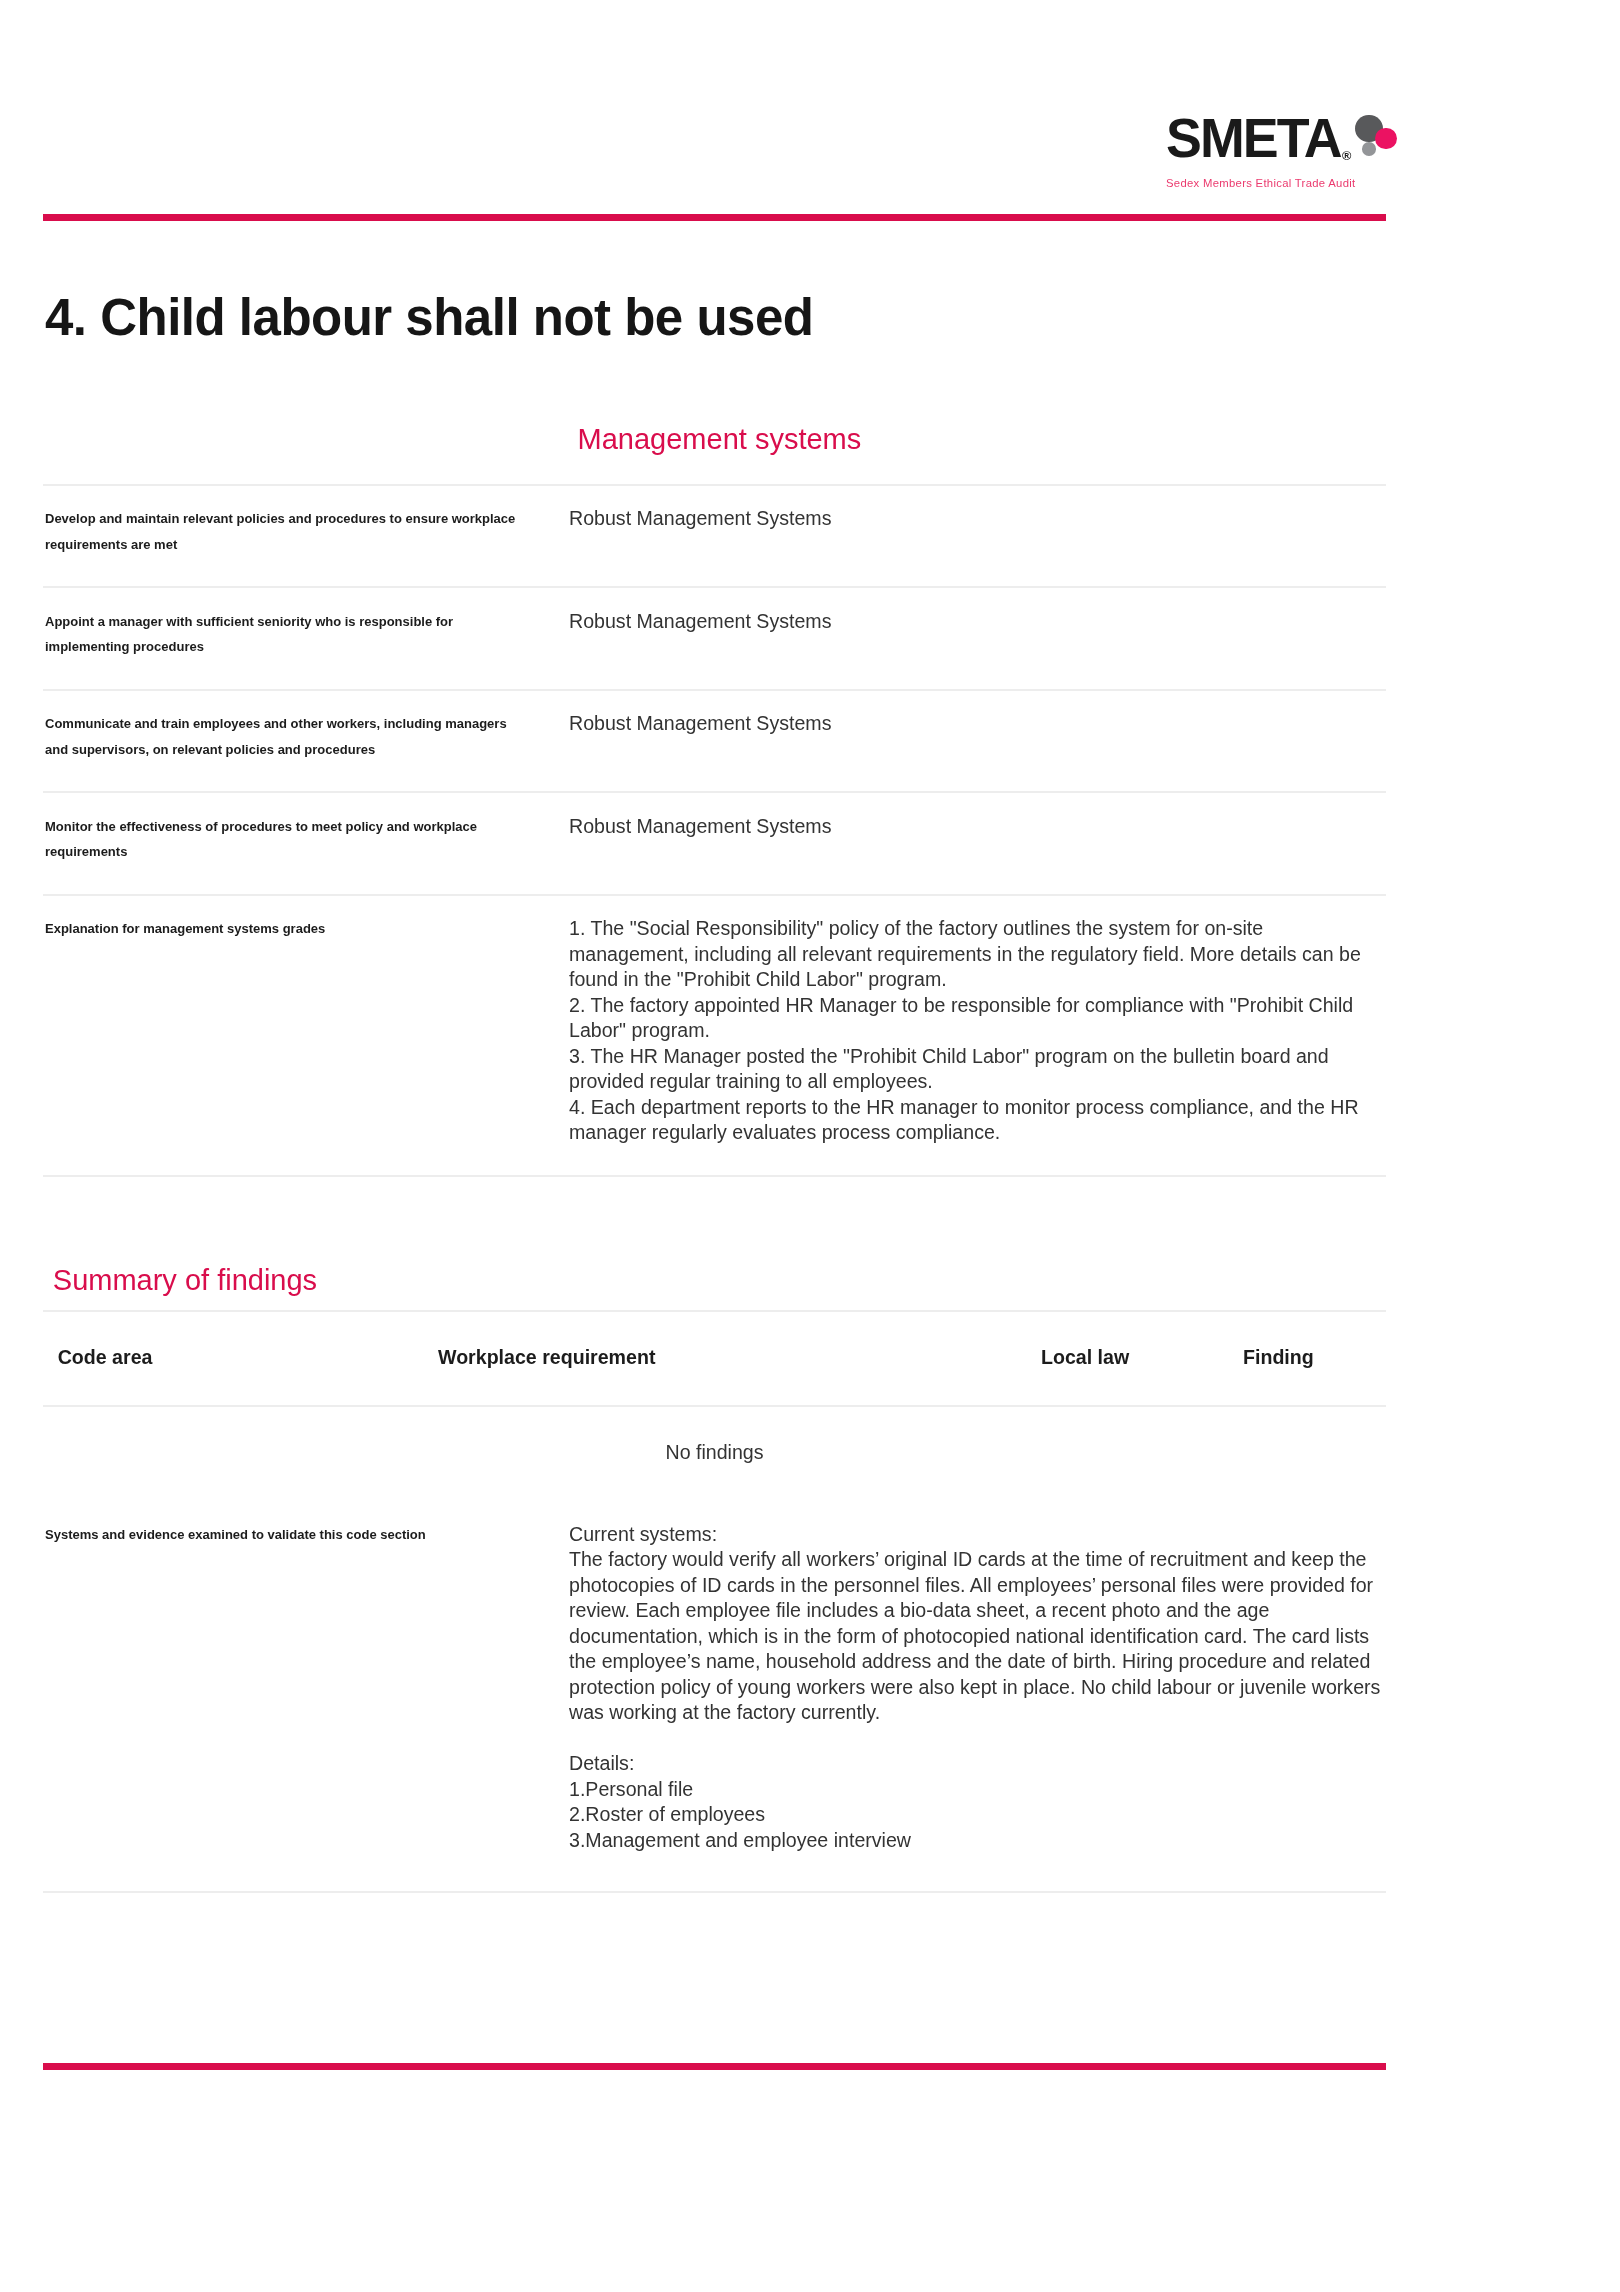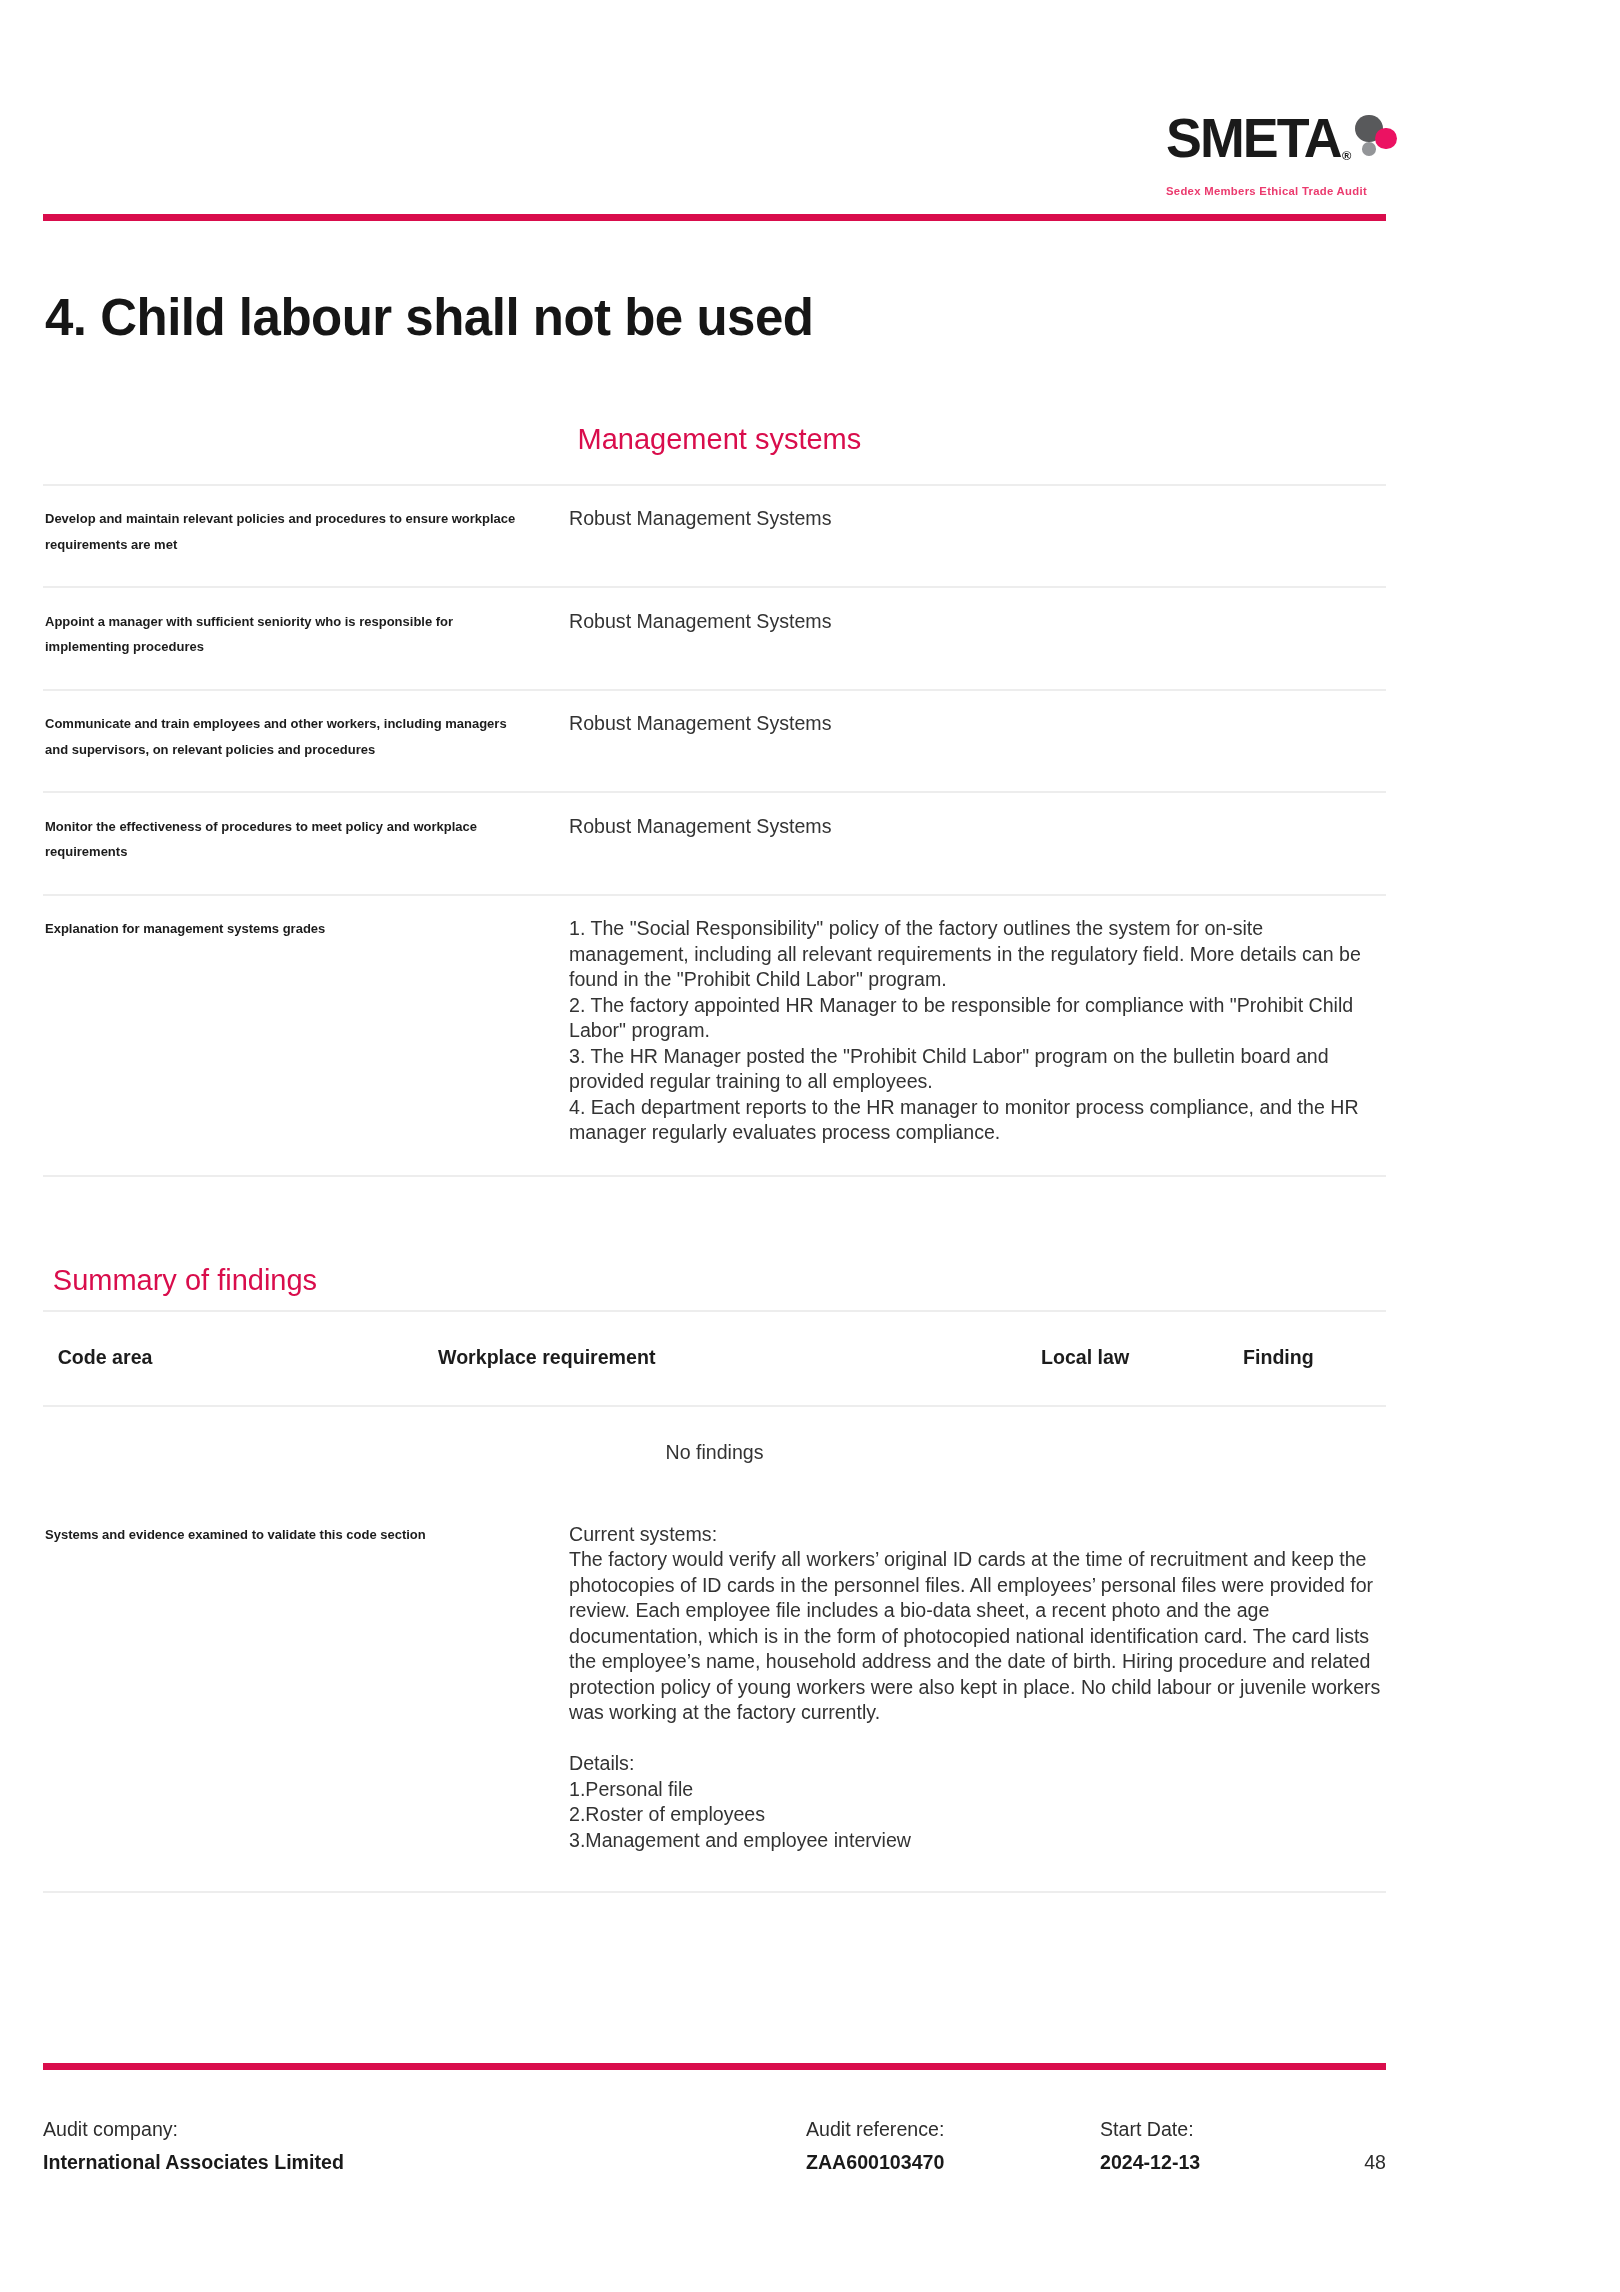--- a/index.html
+++ b/index.html
@@ -37,23 +37,23 @@
     align-self: flex-end;
     margin: 0 0 9.8px -5.9px;
     font-weight: 700;
   }
   .logo-dots { position: relative; width: 47px; height: 61px; margin-left: 2px; }
   .dot { position: absolute; border-radius: 50%; }
   .dot-dark  { width: 27.4px; height: 27.4px; left: 2px;  top: 12.7px; background: #58595b; }
   .dot-small { width: 13.7px; height: 13.7px; left: 8.8px;  top: 40px; background: #939598; }
   .dot-pink  { width: 21.6px; height: 21.6px; left: 21.6px; top: 25.5px; background: #eb1262; }
   .logo-tagline {
-    margin-top: 12px;
+    margin-top: 4px;
     font-size: 11.3px;
-    font-weight: 700;
+    font-weight: 400;
     letter-spacing: 0.3px;
     color: #eb3a6e;
     white-space: nowrap;
   }
 
   
   .rule {
     position: absolute;
     left: 43px;
     right: 42px;
@@ -241,30 +241,15 @@
 Details:
 1.Personal file
 2.Roster of employees
 3.Management and employee interview</div>
     </div>
 
   </div>
 
   <div class="rule rule-footer"></div>
 
-  <div class="footer">
-    <div>
-      <div class="footer-label">Audit company:</div>
-      <div class="footer-value">International Associates Limited</div>
-    </div>
-    <div>
-      <div class="footer-label">Audit reference:</div>
-      <div class="footer-value">ZAA600103470</div>
-    </div>
-    <div>
-      <div class="footer-label">Start Date:</div>
-      <div class="footer-value">2024-12-13</div>
-    </div>
-    <div class="footer-page">48</div>
-  </div>
 
 </div>
 
 
 </body></html>

